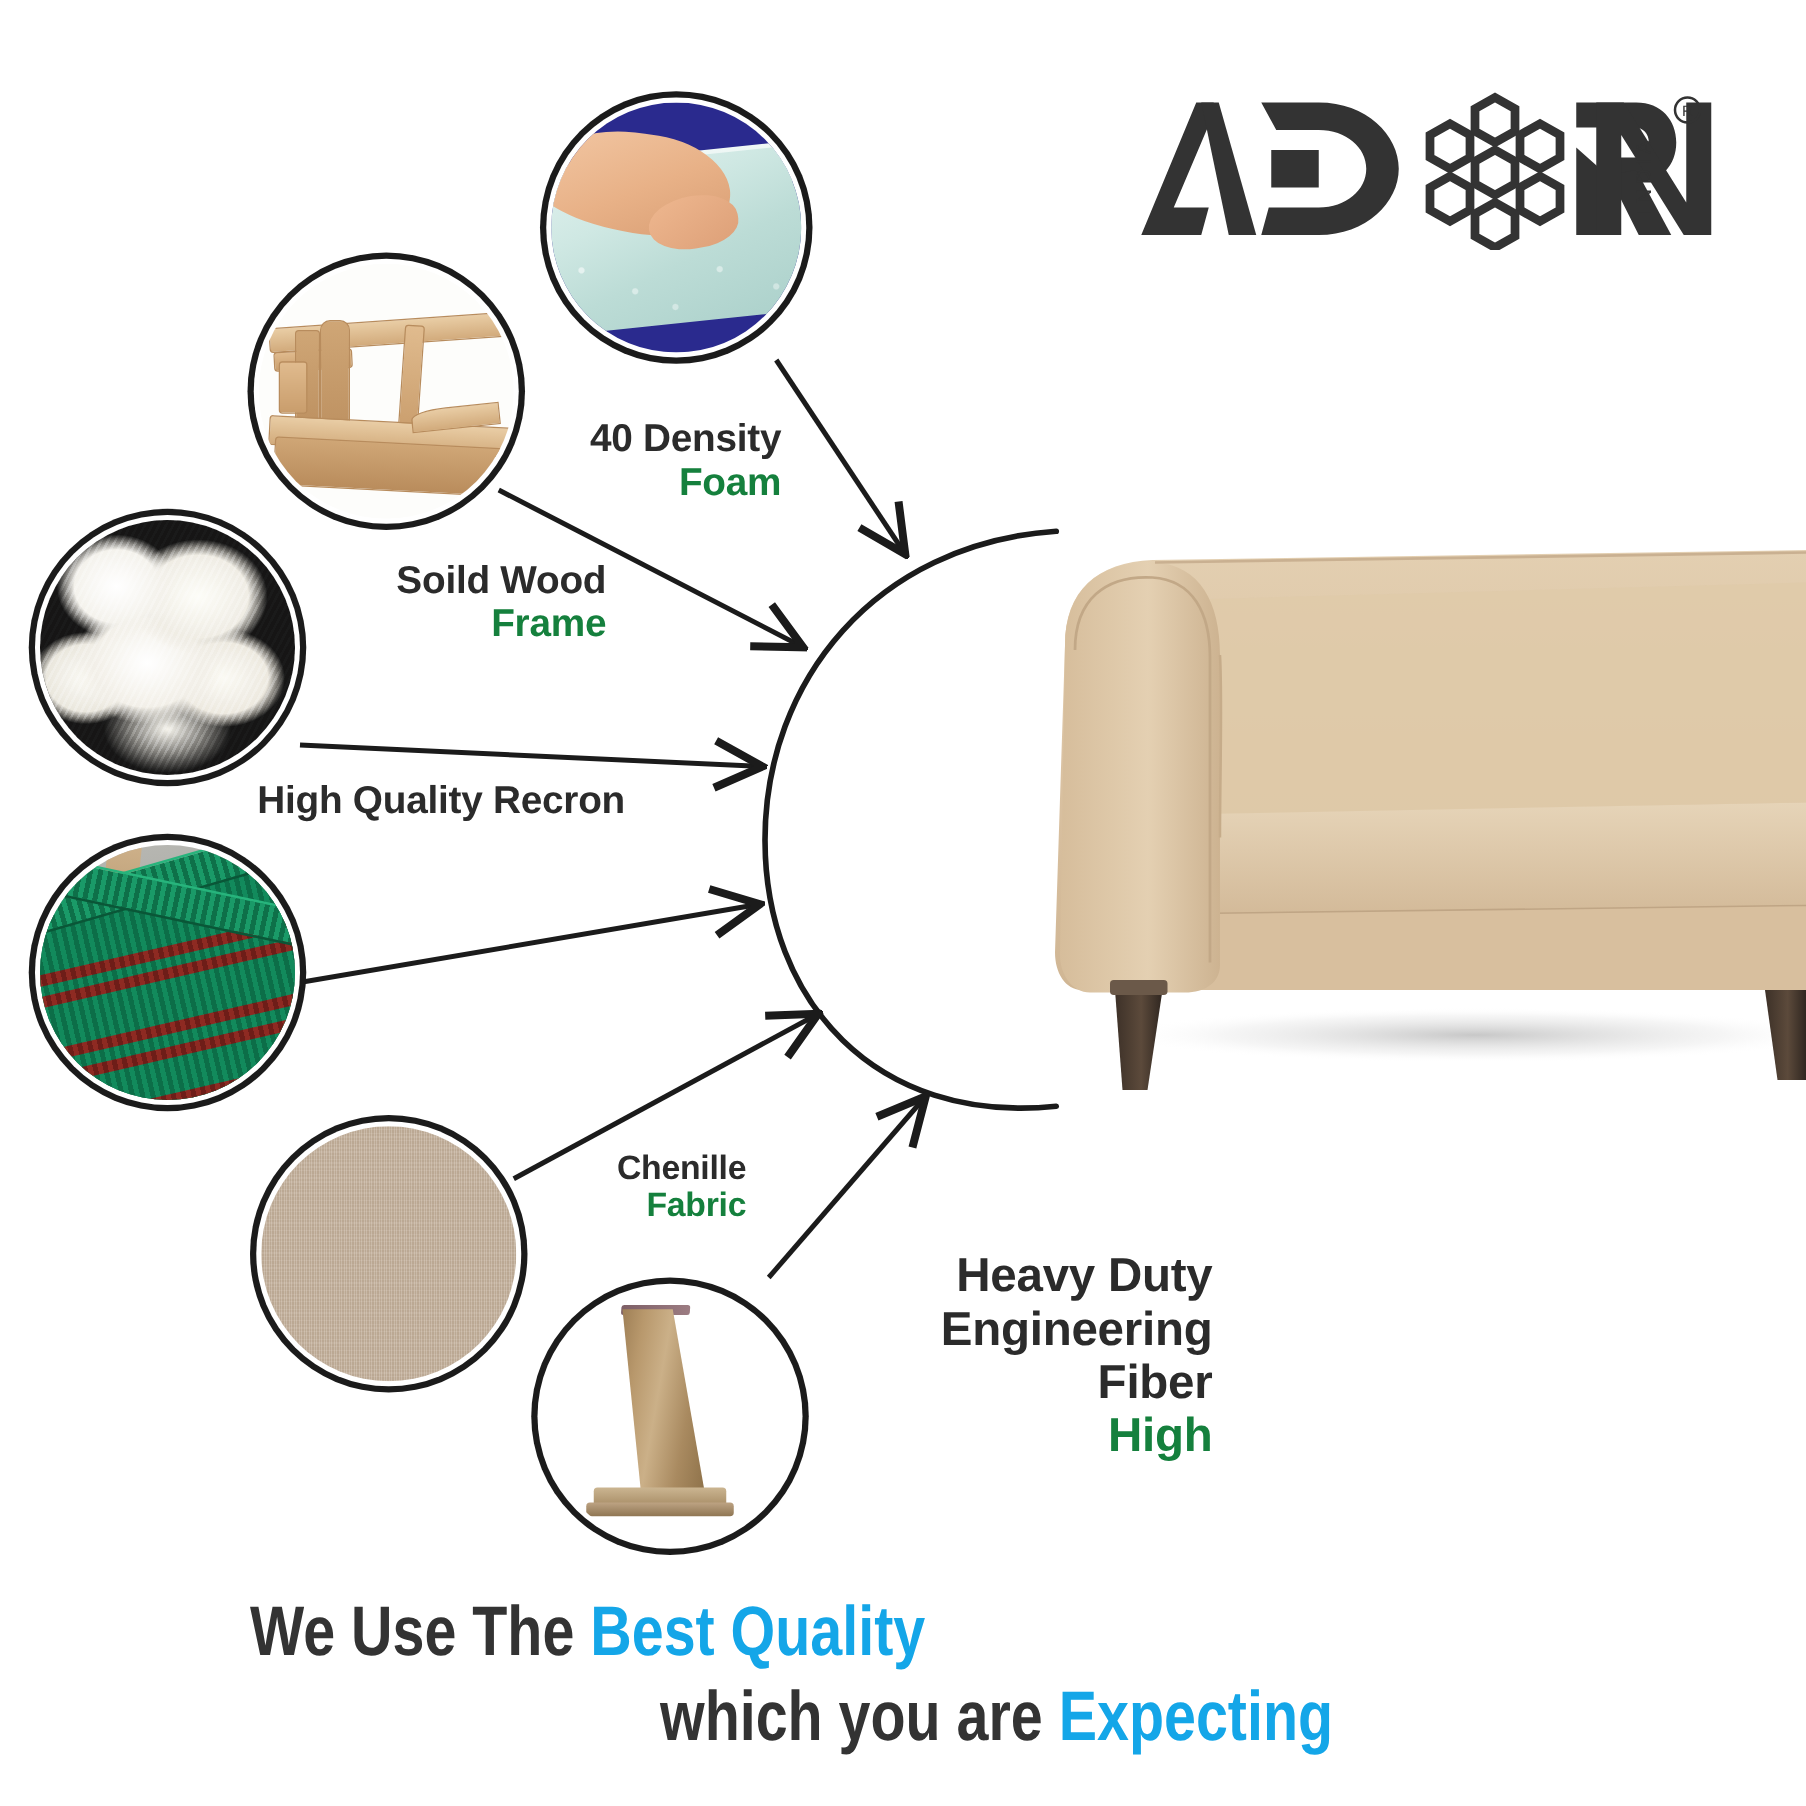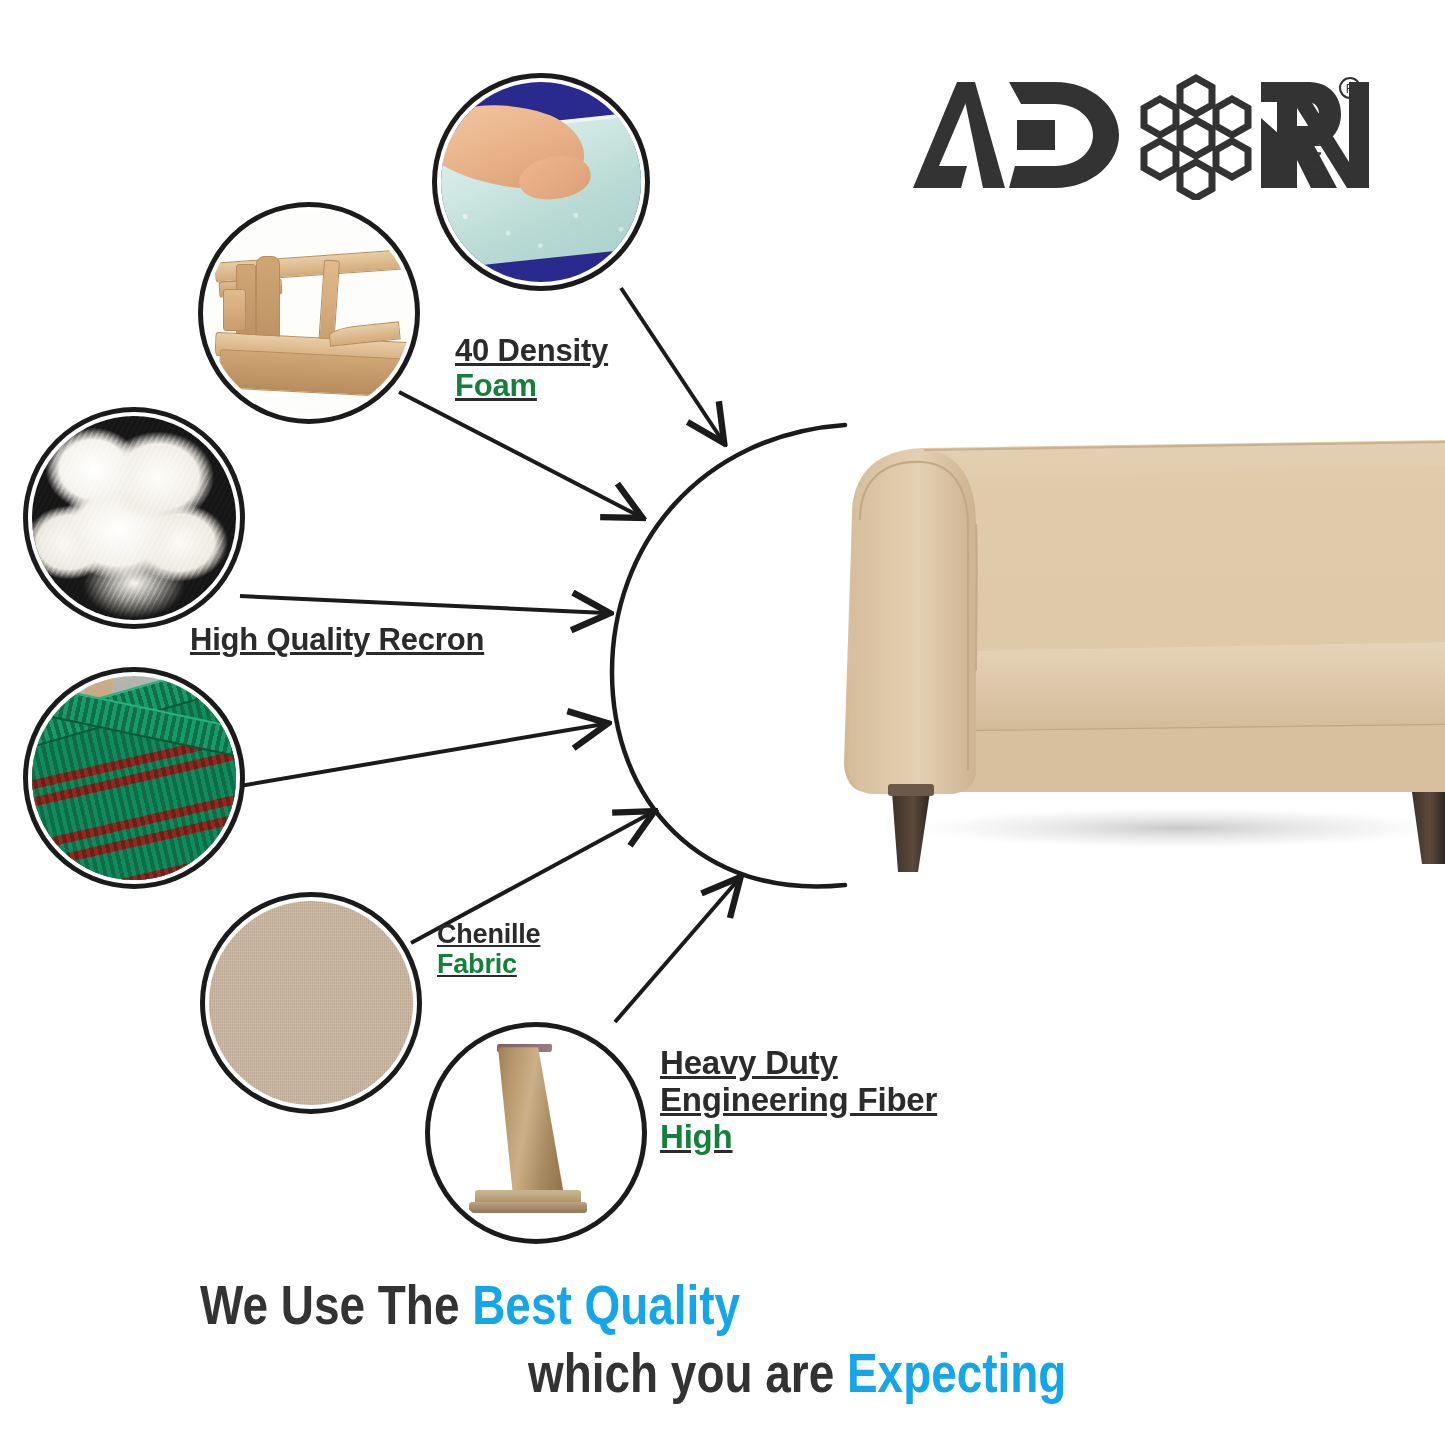--- a/index.html
+++ b/index.html
@@ -97,21 +97,21 @@
   
   .sofa{position:absolute;left:800px;top:420px;width:645px;height:470px;}
 
   
   .wires{position:absolute;left:0;top:0;width:1445px;height:1445px;}
 
   
   .lbl{position:absolute;color:#2b2b2b;font-weight:bold;line-height:1.12;
        letter-spacing:-.2px;}
   .lbl .hi{color:#15803d;display:block;}
-  .lbl.c{text-align:left;text-decoration:underline;}
+  .lbl.c{text-align:right;}
 
   
   .tag{position:absolute;font-weight:bold;color:#333333;
        font-family:"Liberation Sans Narrow","Liberation Sans",sans-serif;
        transform:scaleX(.82);transform-origin:left center;white-space:nowrap;}
   .tag .hi{color:#14a6e8;}
 </style>
 </head>
 <body>
 
@@ -306,32 +306,36 @@
       <rect x="88" y="364" width="46" height="12" rx="3" fill="#6b5949"></rect>
       <path d="M612 372 L645 372 L645 444 L622 444 Z" fill="url(#legg)"></path>
     </svg>
   </div>
 
   <div class="lbl c" style="left:455px;top:334px;width:170px;font-size:31px;">
     <span>40 Density</span>
     <span class="hi">Foam</span>
   </div>
 
+  <div class="lbl c" style="left:297px;top:447px;width:188px;font-size:31px;">
+    <span>Soild Wood</span>
+    <span class="hi">Frame</span>
+  </div>
 
   <div class="lbl c" style="left:190px;top:623px;width:310px;font-size:31px;">
     <span>High Quality Recron</span>
   </div>
 
 
   <div class="lbl c" style="left:437px;top:919px;width:160px;font-size:27px;">
     <span>Chenille</span>
     <span class="hi">Fabric</span>
   </div>
 
-  <div class="lbl c" style="left:660px;top:1000px;width:310px;font-size:33px;margin-top:45px;">
+  <div class="lbl c" style="left:660px;top:1000px;width:310px;font-size:38px;">
     <span>Heavy Duty</span>
     <span style="display:block;">Engineering Fiber</span>
     <span class="hi">High</span>
   </div>
 
   <div class="tag" style="left:200px;top:1272px;font-size:56px;">
     <span>We Use The </span><span class="hi">Best Quality</span>
   </div>
   <div class="tag" style="left:528px;top:1340px;font-size:56px;">
     <span>which you are </span><span class="hi">Expecting</span>

